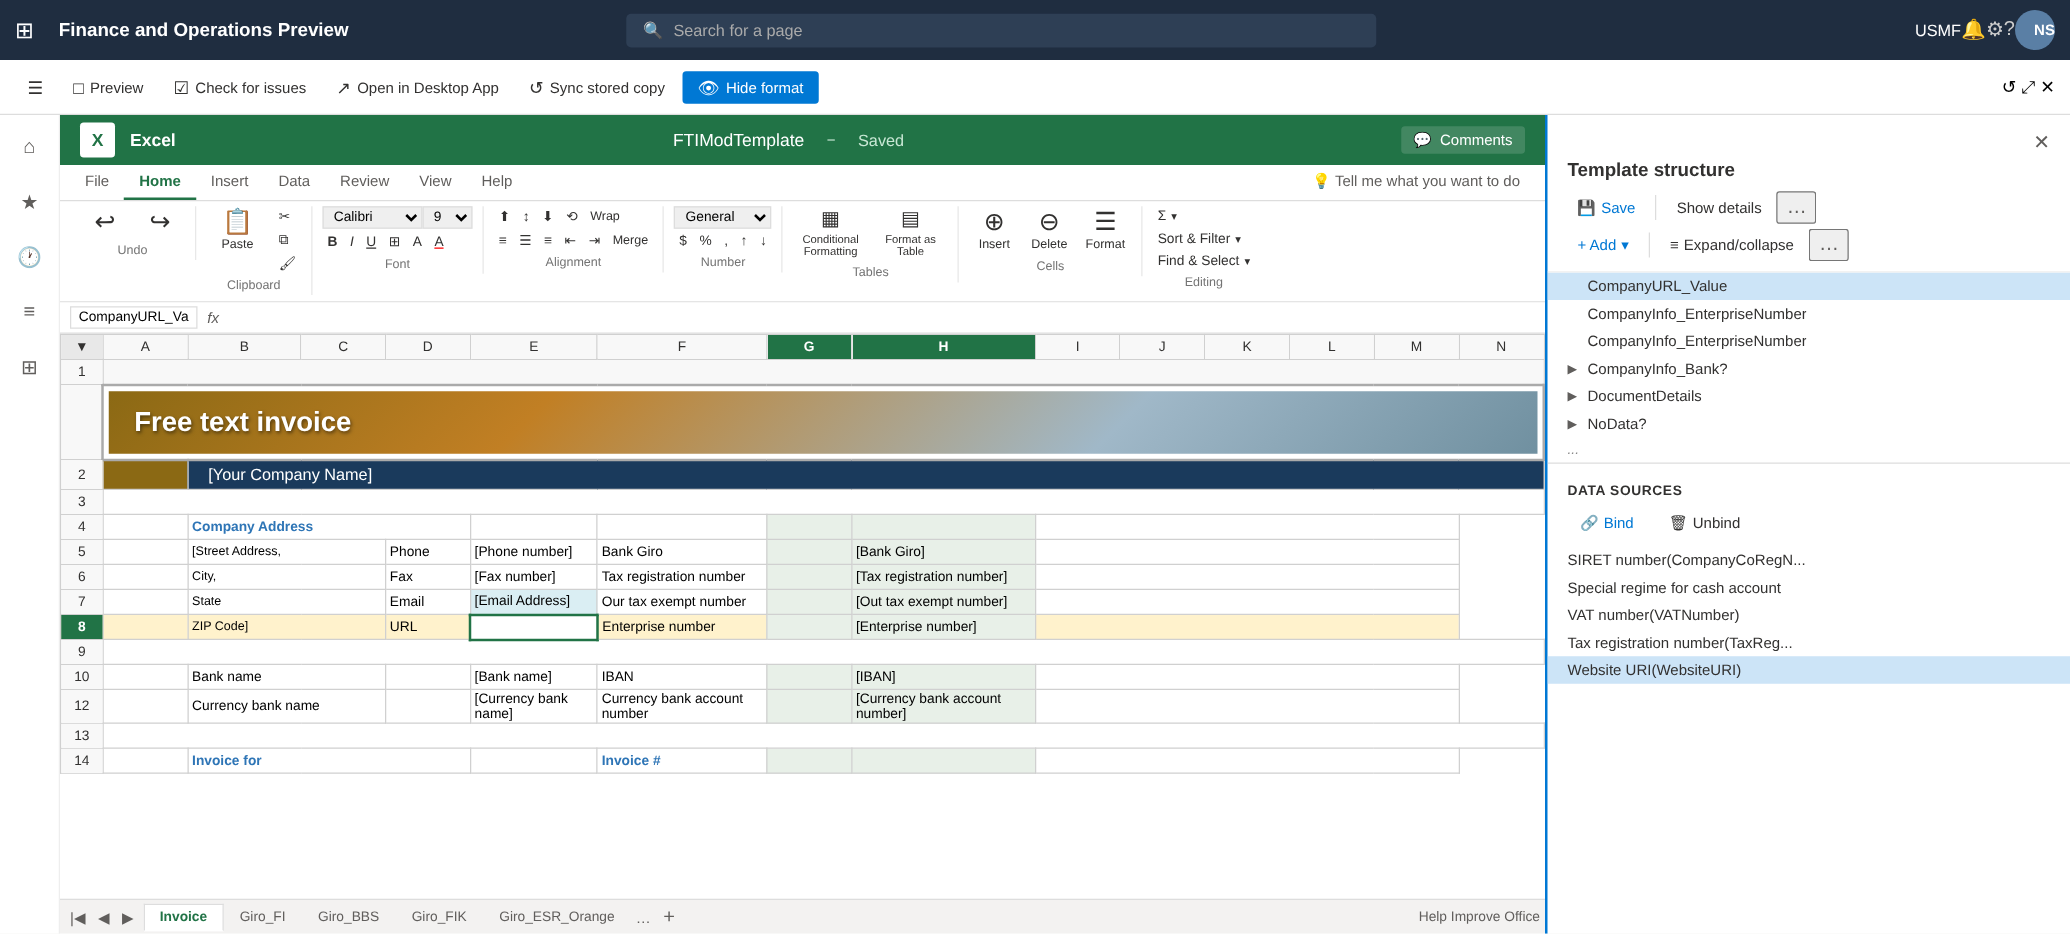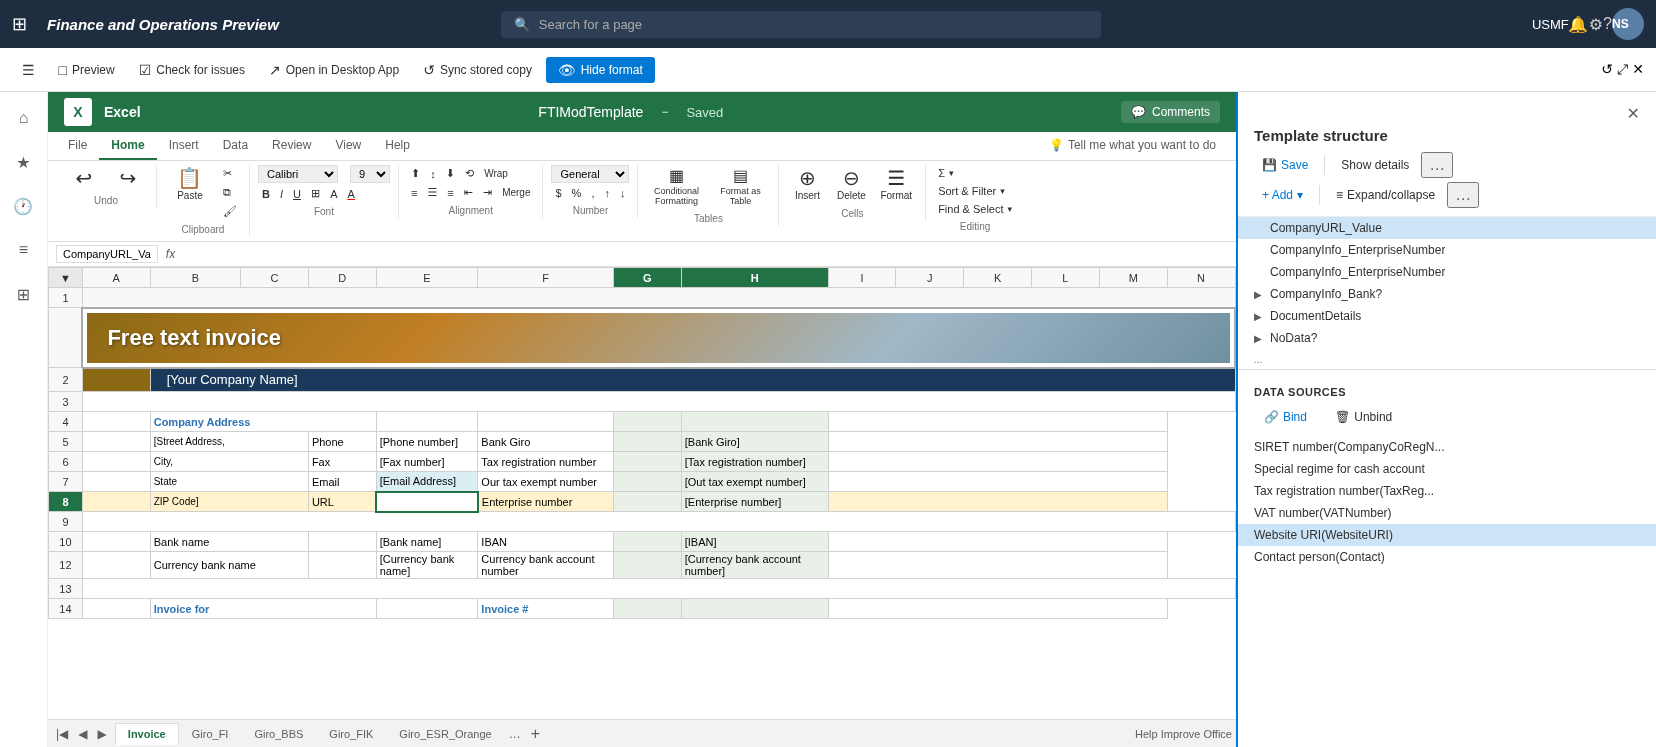--- a/index.html
+++ b/index.html
@@ -4,33 +4,33 @@
   <style>
     * { box-sizing: border-box; margin: 0; padding: 0; }
     body { font-family: 'Segoe UI', Arial, sans-serif; font-size: 12px; background: #f3f2f1; overflow: hidden; width: 1656px; height: 747px; }
 
     
     .top-nav {
       display: flex; align-items: center; background: #1f2d40; color: #fff;
       height: 48px; padding: 0 12px; gap: 12px;
     }
     .top-nav .app-grid { font-size: 18px; cursor: pointer; color: #fff; margin-right: 8px; }
-    .top-nav .app-title { font-size: 15px; font-weight: 600; color: #fff; flex: 0 0 auto; font-style: italic; }
+    .top-nav .app-title { font-size: 15px; font-weight: 600; color: #fff; flex: 0 0 auto; }
     .top-nav .search-bar {
       display: flex; align-items: center; background: #2e3f55; border-radius: 4px;
       padding: 6px 14px; gap: 8px; flex: 1; max-width: 600px; margin: 0 auto;
       color: #ccc; font-size: 13px;
     }
     .top-nav .search-bar span { color: #aaa; }
     .top-nav .right-icons { display: flex; align-items: center; margin-left: auto; }
     .top-nav .right-icons .usmf { color: #fff; font-size: 13px; }
     .top-nav .right-icons .icon-btn { color: #ccc; font-size: 16px; cursor: pointer; }
     .top-nav .avatar {
       width: 32px; height: 32px; border-radius: 50%; background: #5a7fa5;
-      display: flex; align-items: center; justify-content: flex-start; color: #fff; font-size: 12px; font-weight: 600;
+      display: flex; align-items: center; justify-content: flex-end; color: #fff; font-size: 12px; font-weight: 600;
     }
 
     
     .command-bar {
       display: flex; align-items: center; background: #fff; border-bottom: 1px solid #ddd;
       height: 44px; padding: 0 12px; gap: 4px;
     }
     .command-bar .cmd-btn {
       display: flex; align-items: center; gap: 5px; padding: 4px 10px;
       border: none; background: transparent; cursor: pointer; color: #323130; font-size: 12px;
@@ -368,21 +368,21 @@
               <button class="ribbon-btn-sm">
                 <span>🖌</span>
               </button>
             </div>
           </div>
           <span class="ribbon-group-label">Clipboard</span>
         </div>
 
         <div class="ribbon-group">
           <div style="display:flex;flex-direction:column;gap:2px">
-            <div style="display:flex;align-items:flex-start;gap:12px">
+            <div style="display:flex;align-items:flex-start;gap:0">
               <select style="font-size:11px;border:1px solid #ddd;padding:1px 4px;min-width:80px;">
                 <option>Calibri</option>
               </select>
               <select style="font-size:11px;border:1px solid #ddd;padding:1px 4px;min-width:40px;">
                 <option>9</option>
               </select>
             </div>
             <div style="display:flex;align-items:center;gap:2px">
               <button class="ribbon-btn-sm" style="font-weight:700">B</button>
               <button class="ribbon-btn-sm" style="font-style:italic">I</button>
@@ -733,22 +733,21 @@
             <span>🔗</span>
             <span>Bind</span>
           </button>
           <button class="ds-btn unbind">
             <span>🗑</span>
             <span>Unbind</span>
           </button>
         </div>
         <div class="ds-item">SIRET number(CompanyCoRegN...</div>
         <div class="ds-item">Special regime for cash account</div>
+        <div class="ds-item">VAT number(VATNumber)</div>
         <div class="ds-item">Tax registration number(TaxReg...</div>
-        <div class="ds-item">VAT number(VATNumber)</div>
         <div class="ds-item selected">Website URI(WebsiteURI)</div>
-        <div class="ds-item">Contact person(Contact)</div>
       </div>
     </div>
 
   </div>
 
 </div>
 
 </body></html>

